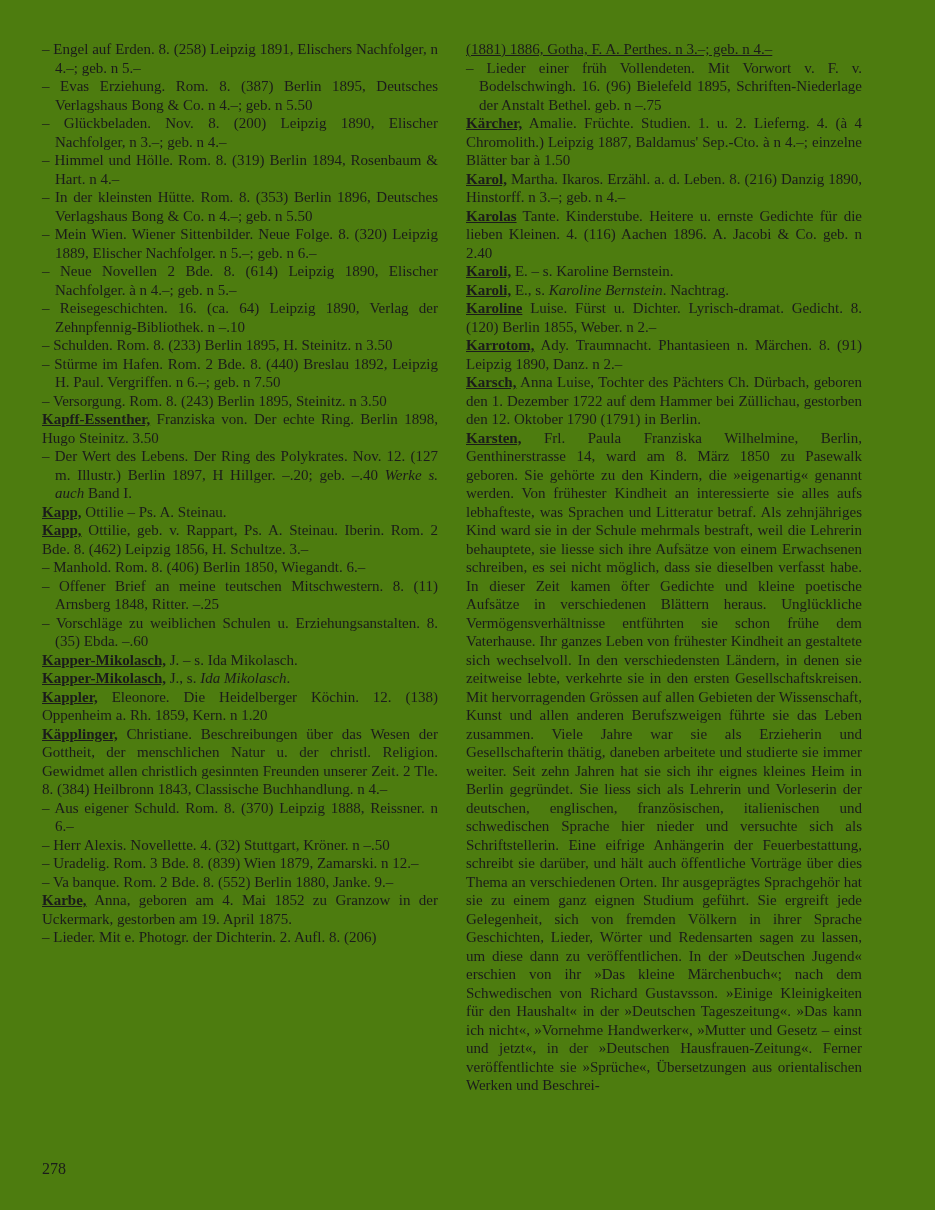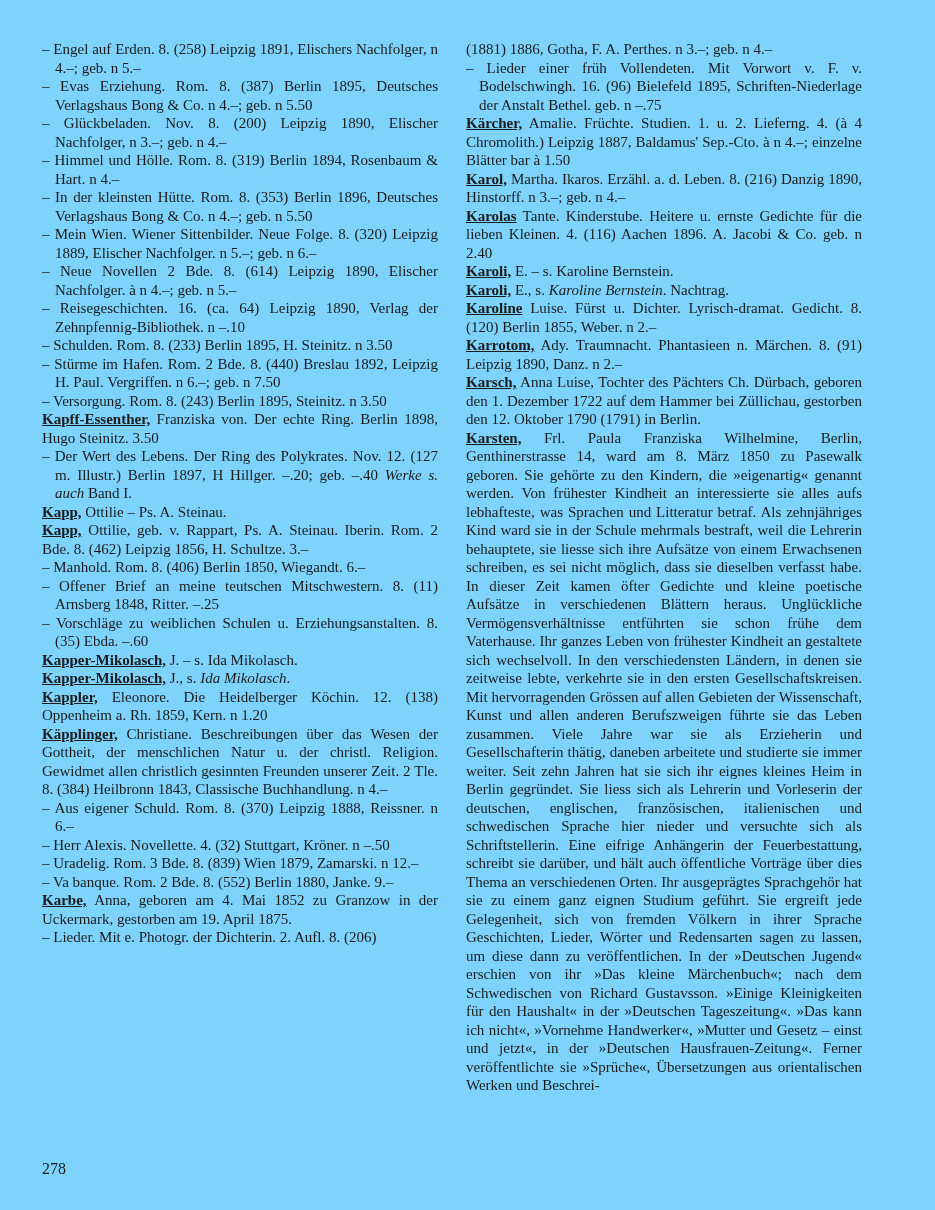--- a/index.html
+++ b/index.html
@@ -5,21 +5,21 @@
   html, body {
     margin: 0;
     padding: 0;
     background: #e8e8e8;
   }
   .page {
     position: relative;
     width: 935px;
     height: 1210px;
     margin: 0 auto;
-    background: #7dd3fc;
+    background: #4d7c0f;
     color: #1b1b1b;
     font-family: "Liberation Serif", "DejaVu Serif", serif;
     overflow: hidden;
   }
   .columns {
     position: absolute;
     top: 40px;
     left: 42px;
     display: flex;
     gap: 28px;
@@ -36,20 +36,21 @@
     -webkit-hyphens: auto;
   }
   
   .entry.work {
     padding-left: 13px;
     text-indent: -13px;
   }
   
   .entry.cont {
     padding-left: 0;
+    text-decoration: underline;
   }
   .b { font-weight: bold; text-decoration: underline; }
   .i { font-style: italic; }
   .page-number {
     position: absolute;
     left: 42px;
     top: 1162px;
     font-size: 16px;
     line-height: 14px;
   }

